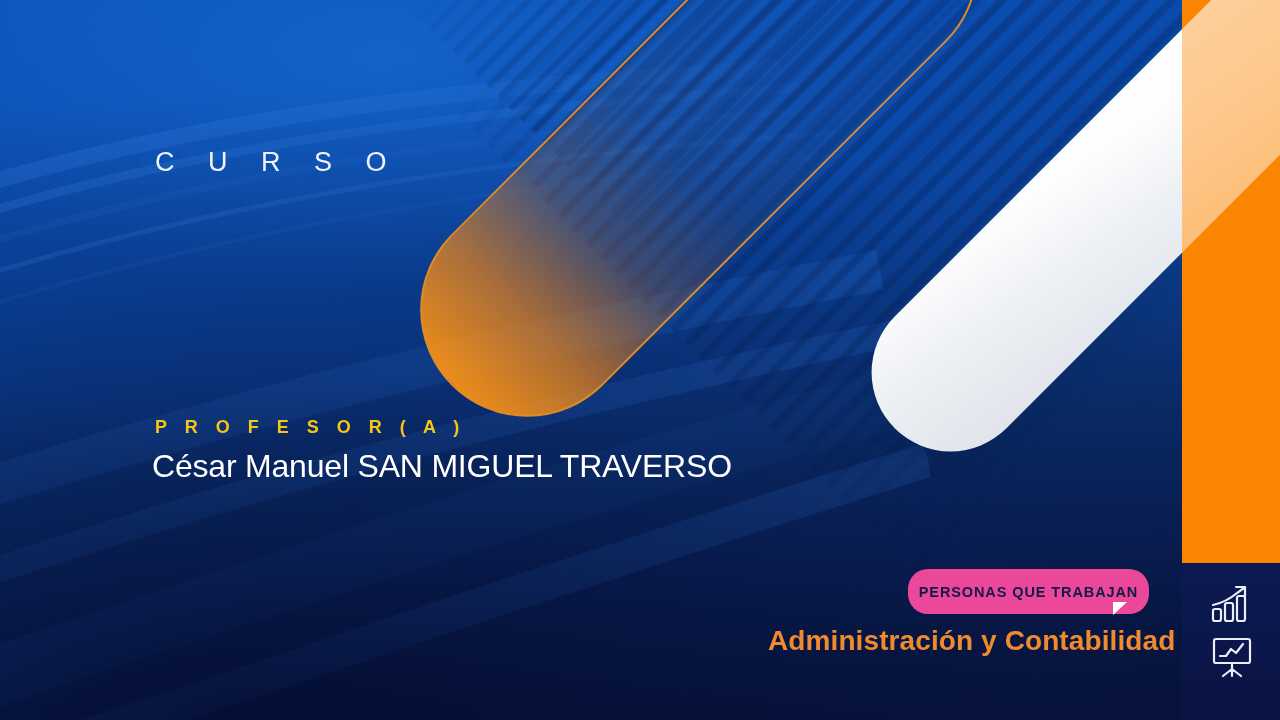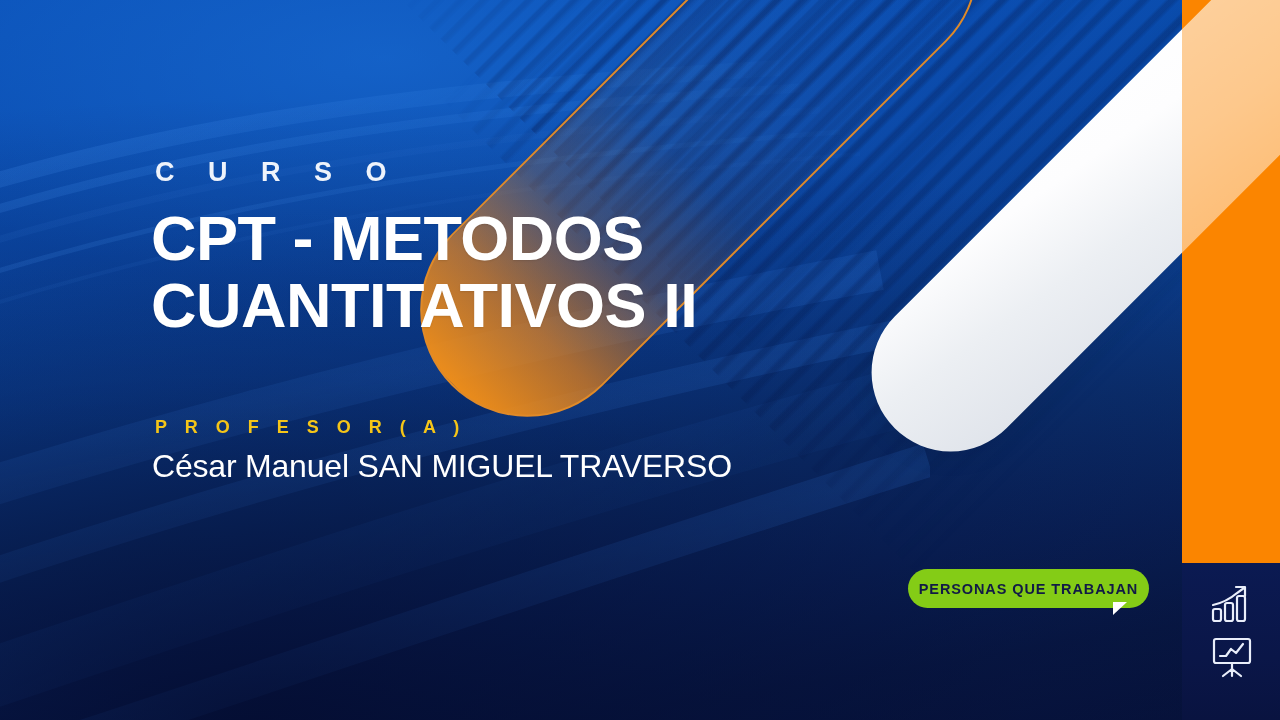--- a/index.html
+++ b/index.html
@@ -172,24 +172,24 @@
   .content {
     position: absolute;
     left: 155px;
     top: 0;
     width: 720px;
     height: 720px;
   }
 
   .curso {
     position: absolute;
-    top: 157px;
+    top: 147px;
     left: 0;
     font-size: 27px;
-    font-weight: 700;
+    font-weight: 400;
     letter-spacing: 13px;
     color: #eef3fb;
   }
 
   .title {
     position: absolute;
     top: 205px;
     left: -4px;
     width: 760px;
     font-size: 63px;
@@ -226,23 +226,23 @@
     left: 908px;
     top: 569px;
     width: 244px;
     height: 45px;
   }
   .badge {
     position: absolute;
     left: 0;
     top: 0;
     width: 241px;
-    height: 39px;
+    height: 45px;
     border-radius: 20px;
-    background: #84cc16;
+    background: #ec4899;
     display: flex;
     align-items: center;
     justify-content: center;
   }
   .badge-text {
     font-size: 14.5px;
     font-weight: 700;
     letter-spacing: 0.9px;
     color: #111a46;
     white-space: nowrap;
@@ -335,32 +335,32 @@
 
   <div class="orange-panel"></div>
   <div class="corner-dark"></div>
 
   <div class="clip-right">
     <div class="capsule capsule-white-ghost"></div>
   </div>
 
   <div class="content">
     <div class="curso">C U R S O</div>
-    <div class="title">CPT - METODOS CUANTITATIVOS II</div>
     <div class="profesor-label">P R O F E S O R   ( A )</div>
     <div class="profesor-name">César Manuel SAN MIGUEL TRAVERSO</div>
   </div>
 
   <div class="badge-wrap">
     <div class="badge">
       <span class="badge-text">PERSONAS QUE TRABAJAN</span>
     </div>
     <div class="badge-tail"></div>
   </div>
 
+  <div class="program">Administración y Contabilidad</div>
 
   <div class="icon-stack">
     <span>
       <svg width="44" height="40" viewBox="0 0 44 40" fill="none" aria-hidden="true">
         <rect x="3" y="25" width="8" height="12" rx="2" stroke="#e9eefa" stroke-width="2.2"></rect>
         <rect x="15" y="19" width="8" height="18" rx="2" stroke="#e9eefa" stroke-width="2.2"></rect>
         <rect x="27" y="12" width="8" height="25" rx="2" stroke="#e9eefa" stroke-width="2.2"></rect>
         <path d="M3 21 C12 19, 20 15, 27 9 L34 4" stroke="#e9eefa" stroke-width="2.2" stroke-linecap="round" fill="none"></path>
         <path d="M26 3 L35 3 L35 12" stroke="#e9eefa" stroke-width="2.2" stroke-linecap="round" stroke-linejoin="round" fill="none"></path>
       </svg>

